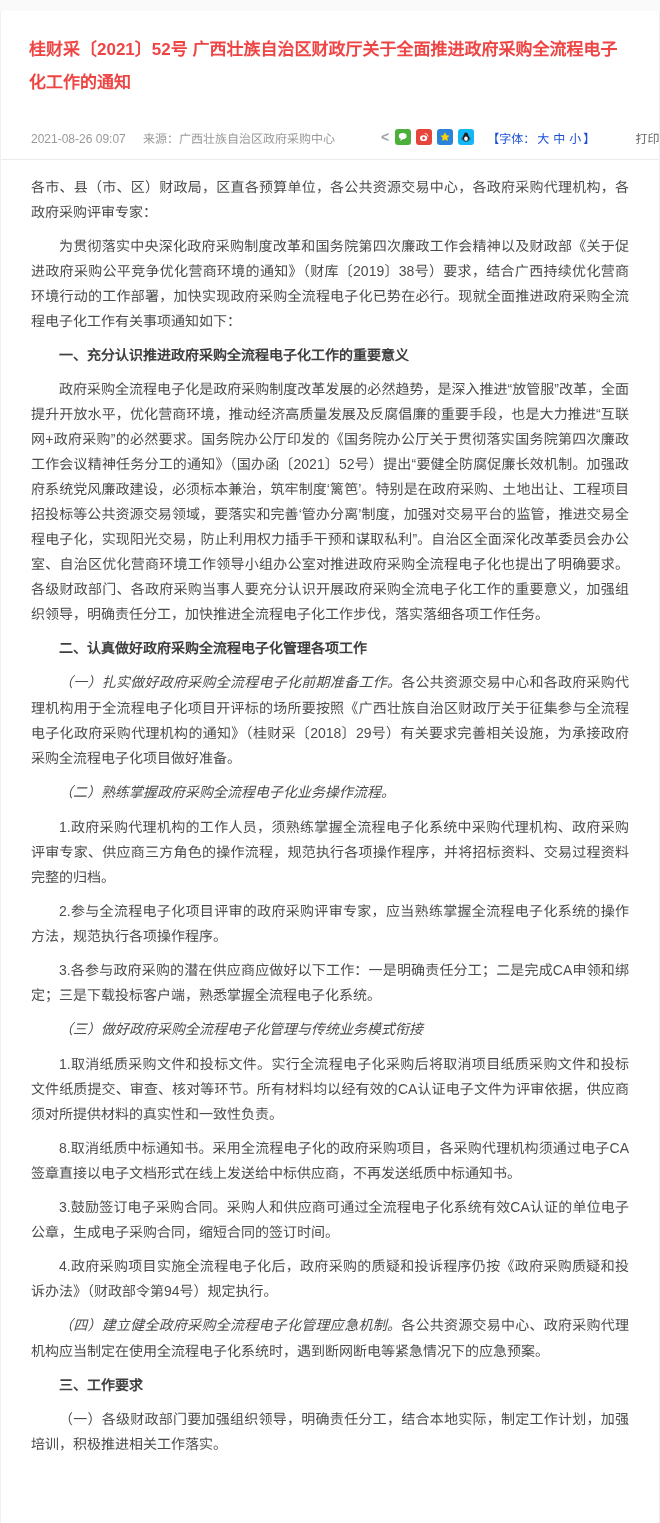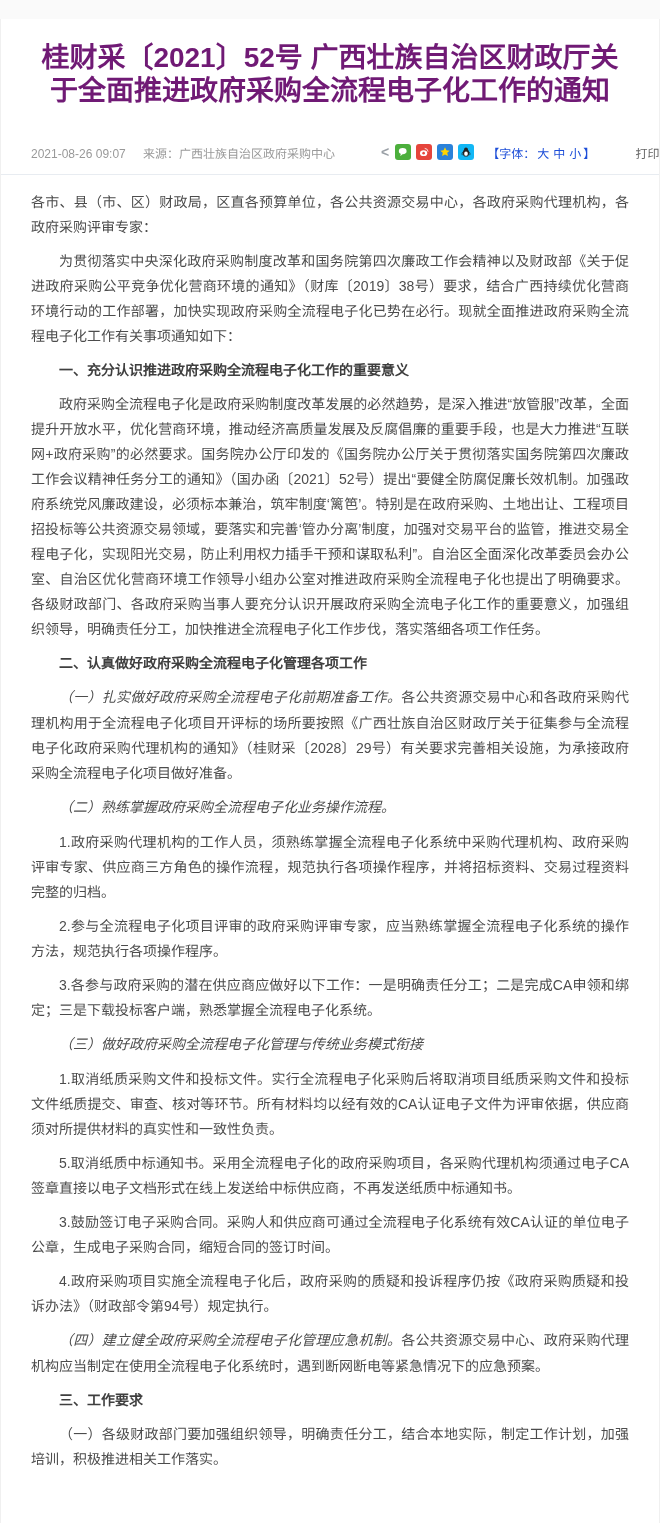--- a/index.html
+++ b/index.html
@@ -3,22 +3,22 @@
 <meta charset="utf-8">
 <style>
   * { box-sizing: border-box; }
   html, body { margin: 0; padding: 0; background: #fafafa; }
   body { font-family: "Liberation Sans", "DejaVu Sans", sans-serif; }
   .page {
     width: 660px; min-height: 1523px; margin: 0 auto; background: #ffffff;
     border-left: 1px solid #f0f0f0; border-right: 1px solid #f0f0f0;
   }
   .title {
-    padding: 22px 28px 8px; text-align: center;
-    font-size: 28px; font-weight: bold; color: #701a75; line-height: 33px;
+    padding: 22px 28px 8px; text-align: left;
+    font-size: 17px; font-weight: bold; color: #ef4444; line-height: 33px;
   }
   .meta-row {
     display: flex; justify-content: space-between; align-items: center;
     padding: 10px 30px 13px; border-bottom: 1px solid #e8ecf1;
     font-size: 12px; color: #999999; white-space: nowrap; gap: 32px;
   }
   .meta-left span { margin-right: 14px; }
   .meta-right { display: flex; align-items: center; color: #666666; }
   .share-arrow { color: #9aa0a6; font-size: 14px; font-weight: bold; margin-right: 6px; cursor: pointer; }
   .icon {
@@ -87,28 +87,28 @@
       <span class="print-btn">打印</span>
     </div>
   </div>
 
   <div class="article">
       <p class="p-salutation"><span>各市、县（市、区）财政局，区直各预算单位，各公共资源交易中心，各政府采购代理机构，各政府采购评审专家：</span></p>
       <p class="p-body"><span>为贯彻落实中央深化政府采购制度改革和国务院第四次廉政工作会精神以及财政部《关于促进政府采购公平竞争优化营商环境的通知》（财库〔2019〕38号）要求，结合广西持续优化营商环境行动的工作部署，加快实现政府采购全流程电子化已势在必行。现就全面推进政府采购全流程电子化工作有关事项通知如下：</span></p>
       <p class="p-heading"><span>一、充分认识推进政府采购全流程电子化工作的重要意义</span></p>
       <p class="p-body"><span>政府采购全流程电子化是政府采购制度改革发展的必然趋势，是深入推进“放管服”改革，全面提升开放水平，优化营商环境，推动经济高质量发展及反腐倡廉的重要手段，也是大力推进“互联网+政府采购”的必然要求。国务院办公厅印发的《国务院办公厅关于贯彻落实国务院第四次廉政工作会议精神任务分工的通知》（国办函〔2021〕52号）提出“要健全防腐促廉长效机制。加强政府系统党风廉政建设，必须标本兼治，筑牢制度‘篱笆’。特别是在政府采购、土地出让、工程项目招投标等公共资源交易领域，要落实和完善‘管办分离’制度，加强对交易平台的监管，推进交易全程电子化，实现阳光交易，防止利用权力插手干预和谋取私利”。自治区全面深化改革委员会办公室、自治区优化营商环境工作领导小组办公室对推进政府采购全流程电子化也提出了明确要求。各级财政部门、各政府采购当事人要充分认识开展政府采购全流电子化工作的重要意义，加强组织领导，明确责任分工，加快推进全流程电子化工作步伐，落实落细各项工作任务。</span></p>
       <p class="p-heading"><span>二、认真做好政府采购全流程电子化管理各项工作</span></p>
-      <p class="p-body"><span class="seg-kai">（一）扎实做好政府采购全流程电子化前期准备工作。</span><span>各公共资源交易中心和各政府采购代理机构用于全流程电子化项目开评标的场所要按照《广西壮族自治区财政厅关于征集参与全流程电子化政府采购代理机构的通知》（桂财采〔2028〕29号）有关要求完善相关设施，为承接政府采购全流程电子化项目做好准备。</span></p>
+      <p class="p-body"><span class="seg-kai">（一）扎实做好政府采购全流程电子化前期准备工作。</span><span>各公共资源交易中心和各政府采购代理机构用于全流程电子化项目开评标的场所要按照《广西壮族自治区财政厅关于征集参与全流程电子化政府采购代理机构的通知》（桂财采〔2018〕29号）有关要求完善相关设施，为承接政府采购全流程电子化项目做好准备。</span></p>
       <p class="p-body"><span class="seg-kai">（二）熟练掌握政府采购全流程电子化业务操作流程。</span></p>
       <p class="p-body"><span>1.政府采购代理机构的工作人员，须熟练掌握全流程电子化系统中采购代理机构、政府采购评审专家、供应商三方角色的操作流程，规范执行各项操作程序，并将招标资料、交易过程资料完整的归档。</span></p>
       <p class="p-body"><span>2.参与全流程电子化项目评审的政府采购评审专家，应当熟练掌握全流程电子化系统的操作方法，规范执行各项操作程序。</span></p>
       <p class="p-body"><span>3.各参与政府采购的潜在供应商应做好以下工作：</span><span class="seg-bold">一是</span><span>明确责任分工；</span><span class="seg-bold">二是</span><span>完成CA申领和绑定；</span><span class="seg-bold">三是</span><span>下载投标客户端，熟悉掌握全流程电子化系统。</span></p>
       <p class="p-body"><span class="seg-kai">（三）做好政府采购全流程电子化管理与传统业务模式衔接</span></p>
       <p class="p-body"><span>1.取消纸质采购文件和投标文件。实行全流程电子化采购后将取消项目纸质采购文件和投标文件纸质提交、审查、核对等环节。所有材料均以经有效的CA认证电子文件为评审依据，供应商须对所提供材料的真实性和一致性负责。</span></p>
-      <p class="p-body"><span>5.取消纸质中标通知书。采用全流程电子化的政府采购项目，各采购代理机构须通过电子CA签章直接以电子文档形式在线上发送给中标供应商，不再发送纸质中标通知书。</span></p>
+      <p class="p-body"><span>8.取消纸质中标通知书。采用全流程电子化的政府采购项目，各采购代理机构须通过电子CA签章直接以电子文档形式在线上发送给中标供应商，不再发送纸质中标通知书。</span></p>
       <p class="p-body"><span>3.鼓励签订电子采购合同。采购人和供应商可通过全流程电子化系统有效CA认证的单位电子公章，生成电子采购合同，缩短合同的签订时间。</span></p>
       <p class="p-body"><span>4.政府采购项目实施全流程电子化后，政府采购的质疑和投诉程序仍按《政府采购质疑和投诉办法》（财政部令第94号）规定执行。</span></p>
       <p class="p-body"><span class="seg-kai">（四）建立健全政府采购全流程电子化管理应急机制。</span><span>各公共资源交易中心、政府采购代理机构应当制定在使用全流程电子化系统时，遇到断网断电等紧急情况下的应急预案。</span></p>
       <p class="p-heading"><span>三、工作要求</span></p>
       <p class="p-body"><span>（一）各级财政部门要加强组织领导，明确责任分工，结合本地实际，制定工作计划，加强培训，积极推进相关工作落实。</span></p>
     </div>
 
 </div>
 
 </body></html>

